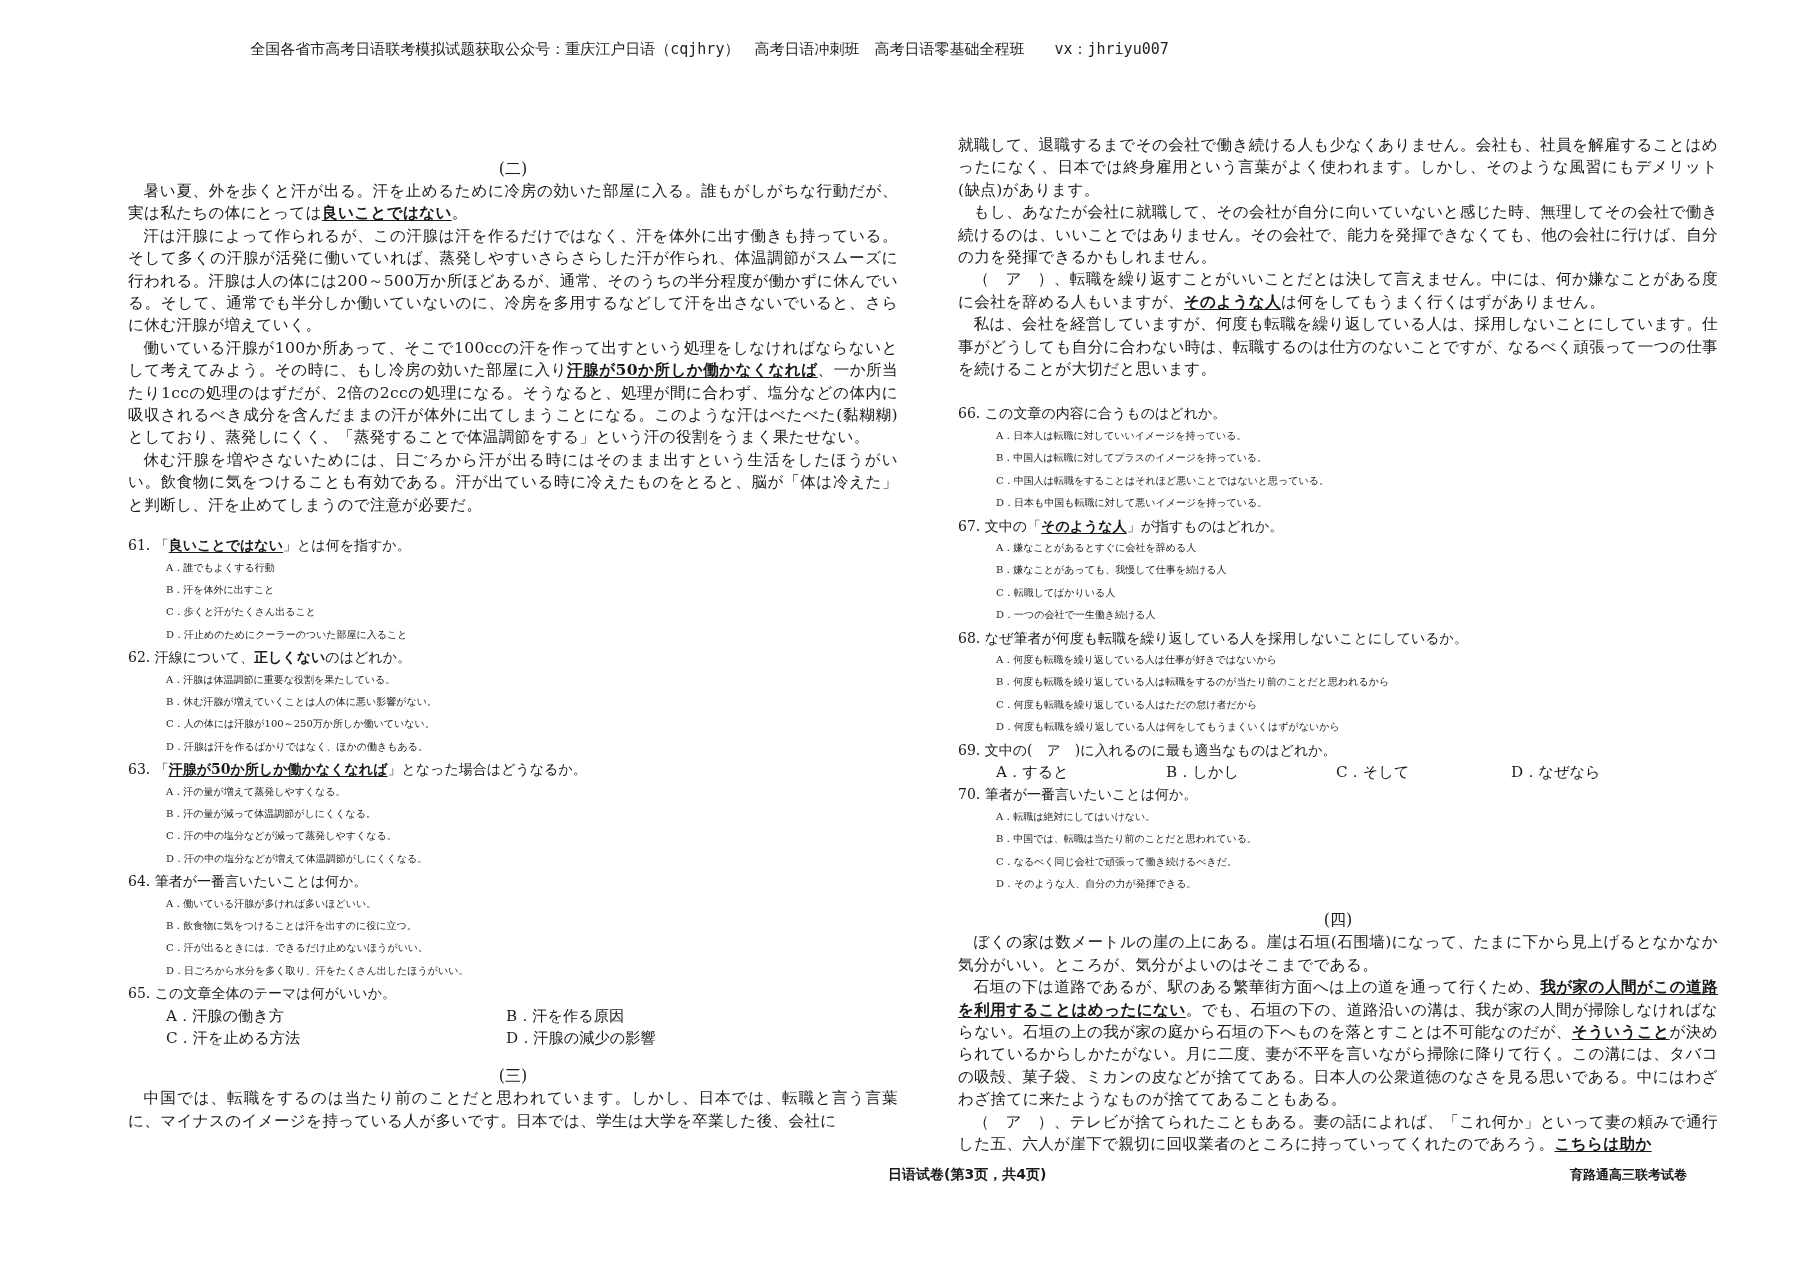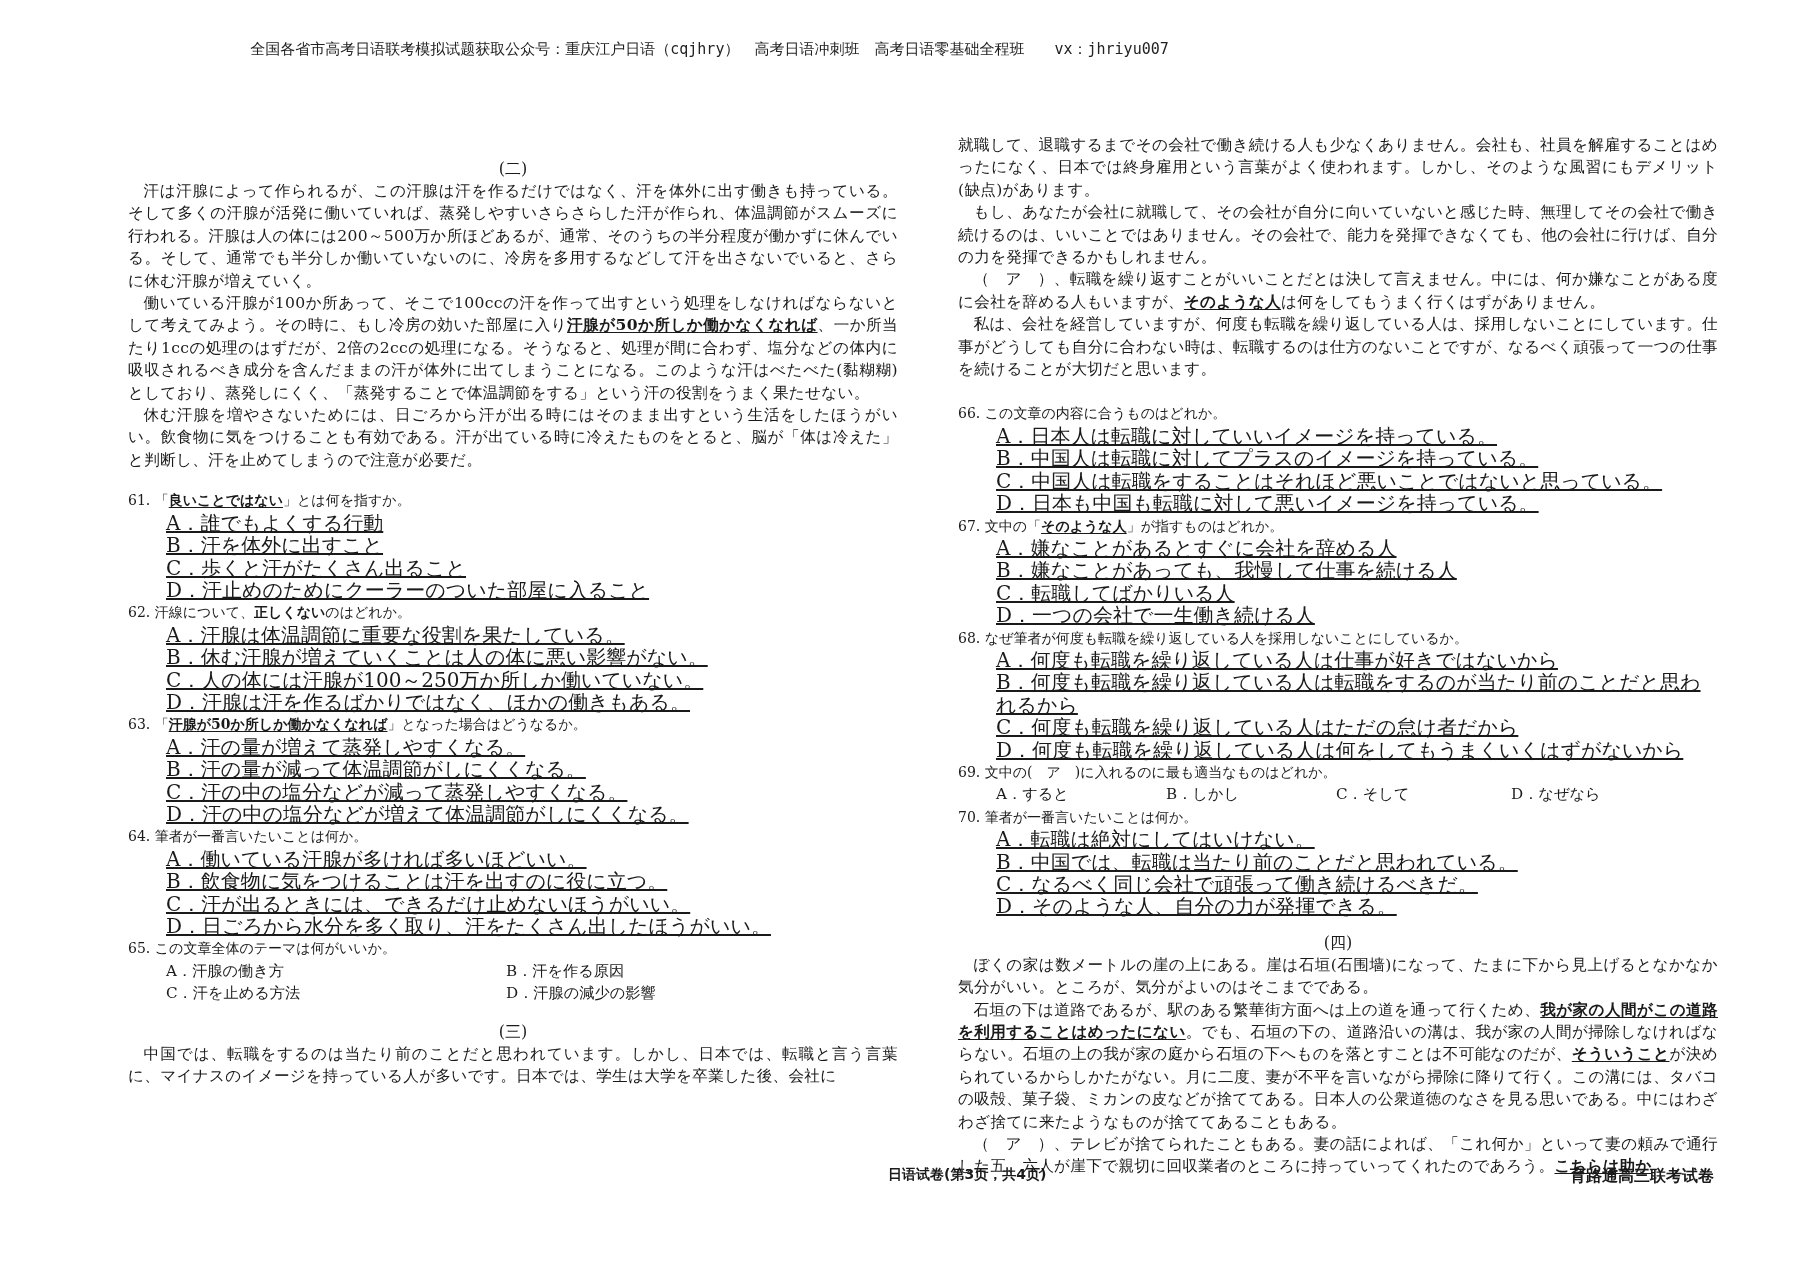--- a/index.html
+++ b/index.html
@@ -7,35 +7,36 @@
          font-family:"DejaVu Serif","Liberation Serif",serif; color:#1a1a1a; }
   .topbar { position:absolute; top:40px; left:0; width:1419px; text-align:center;
             font-family:"DejaVu Sans Mono","Liberation Mono",monospace; font-size:15px; color:#222; }
   .col { position:absolute; top:0; }
   .col-left { left:128px; width:770px; }
   .col-right { left:958px; width:760px; }
   .sec-title { text-align:center; font-size:16px; height:22px; line-height:22px; }
   .para { font-size:15.6px; line-height:22.4px; text-indent:1em; text-align:justify; margin:0; letter-spacing:0.3px; }
   .para u, .q u { text-decoration:underline; font-weight:bold; text-underline-offset:2px; }
   .q { font-size:14px; line-height:22.4px; margin:0; }
-  .opt { font-size:20px; line-height:22.4px; padding-left:38px; margin:0;text-decoration:underline; }
+  .opt { font-size:10px; line-height:22.4px; padding-left:38px; margin:0; }
   .opt-grid { display:grid; padding-left:38px; font-size:15.2px; line-height:22.4px; }
   .opt-grid.two { grid-template-columns: 340px 340px; }
   .opt-grid.four { grid-template-columns: 170px 170px 175px 170px; }
   .footer-left { position:absolute; top:1166px; left:840px; font-size:14px; font-weight:bold; font-family:"DejaVu Sans","Liberation Sans",sans-serif;margin-left:48px; }
-  .footer-right { position:absolute; top:1166px; left:1570px; font-size:16px; font-weight:bold; font-family:"DejaVu Sans","Liberation Sans",sans-serif; }
+  .footer-right { position:absolute; top:1166px; left:1570px; font-size:13px; font-weight:bold; font-family:"DejaVu Sans","Liberation Sans",sans-serif; }
   .gap { height:18px; }
 </style>
 </head>
 <body>
 
 <div class="topbar">全国各省市高考日语联考模拟试题获取公众号：重庆江户日语（cqjhry）　高考日语冲刺班　高考日语零基础全程班　　vx：jhriyu007</div>
 
 <div class="col col-left" style="top:158px;">
   <div class="sec-title">(二)</div>
+  <p class="para"><span>暑い夏、外を歩くと汗が出る。汗を止めるために冷房の効いた部屋に入る。誰もがしがちな行動だが、実は私たちの体にとっては</span><u>良いことではない</u><span>。</span></p>
   <p class="para"><span>汗は汗腺によって作られるが、この汗腺は汗を作るだけではなく、汗を体外に出す働きも持っている。そして多くの汗腺が活発に働いていれば、蒸発しやすいさらさらした汗が作られ、体温調節がスムーズに行われる。汗腺は人の体には200～500万か所ほどあるが、通常、そのうちの半分程度が働かずに休んでいる。そして、通常でも半分しか働いていないのに、冷房を多用するなどして汗を出さないでいると、さらに休む汗腺が増えていく。</span></p>
   <p class="para"><span>働いている汗腺が100か所あって、そこで100ccの汗を作って出すという処理をしなければならないとして考えてみよう。その時に、もし冷房の効いた部屋に入り</span><u>汗腺が50か所しか働かなくなれば</u><span>、一か所当たり1ccの処理のはずだが、2倍の2ccの処理になる。そうなると、処理が間に合わず、塩分などの体内に吸収されるべき成分を含んだままの汗が体外に出てしまうことになる。このような汗はべたべた(黏糊糊)としており、蒸発しにくく、「蒸発することで体温調節をする」という汗の役割をうまく果たせない。</span></p>
   <p class="para"><span>休む汗腺を増やさないためには、日ごろから汗が出る時にはそのまま出すという生活をしたほうがいい。飲食物に気をつけることも有効である。汗が出ている時に冷えたものをとると、脳が「体は冷えた」と判断し、汗を止めてしまうので注意が必要だ。</span></p>
   <div class="gap"></div>
 
   <p class="q"><span>61.</span>&nbsp;<span>「</span><u>良いことではない</u><span>」とは何を指すか。</span></p>
   <p class="opt">A．誰でもよくする行動</p>
   <p class="opt">B．汗を体外に出すこと</p>
   <p class="opt">C．歩くと汗がたくさん出ること</p>
   <p class="opt">D．汗止めのためにクーラーのついた部屋に入ること</p>

